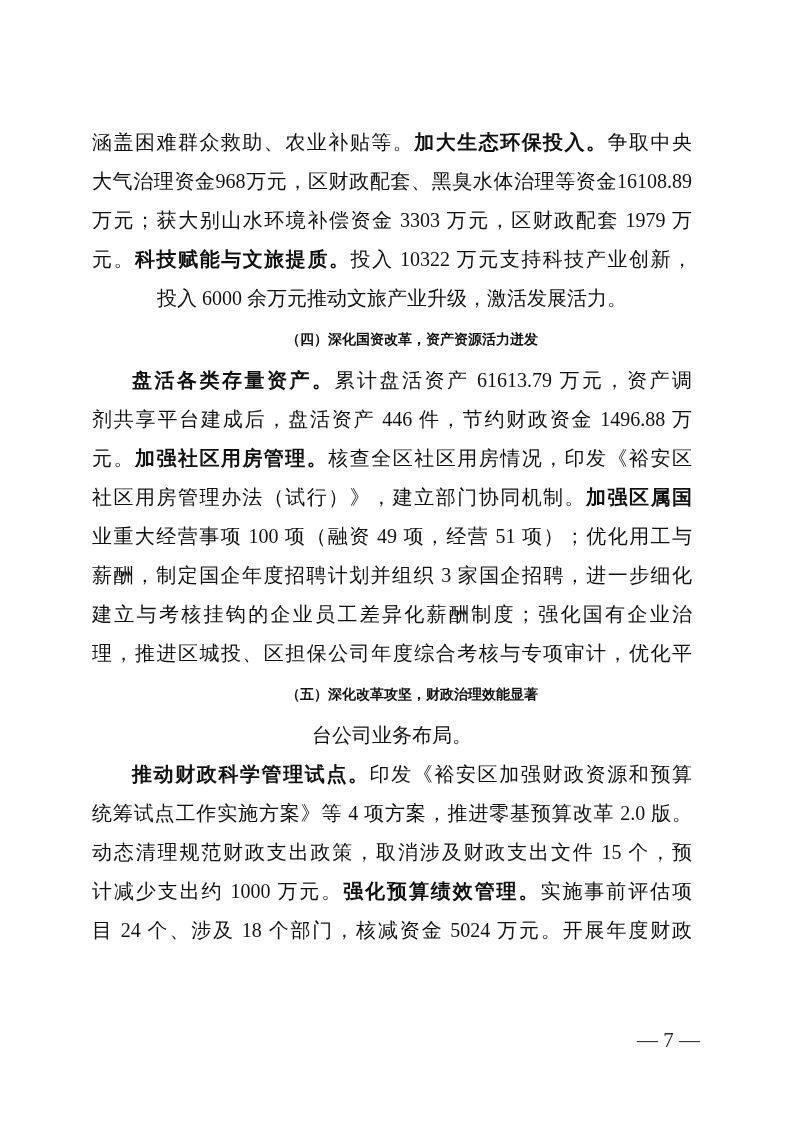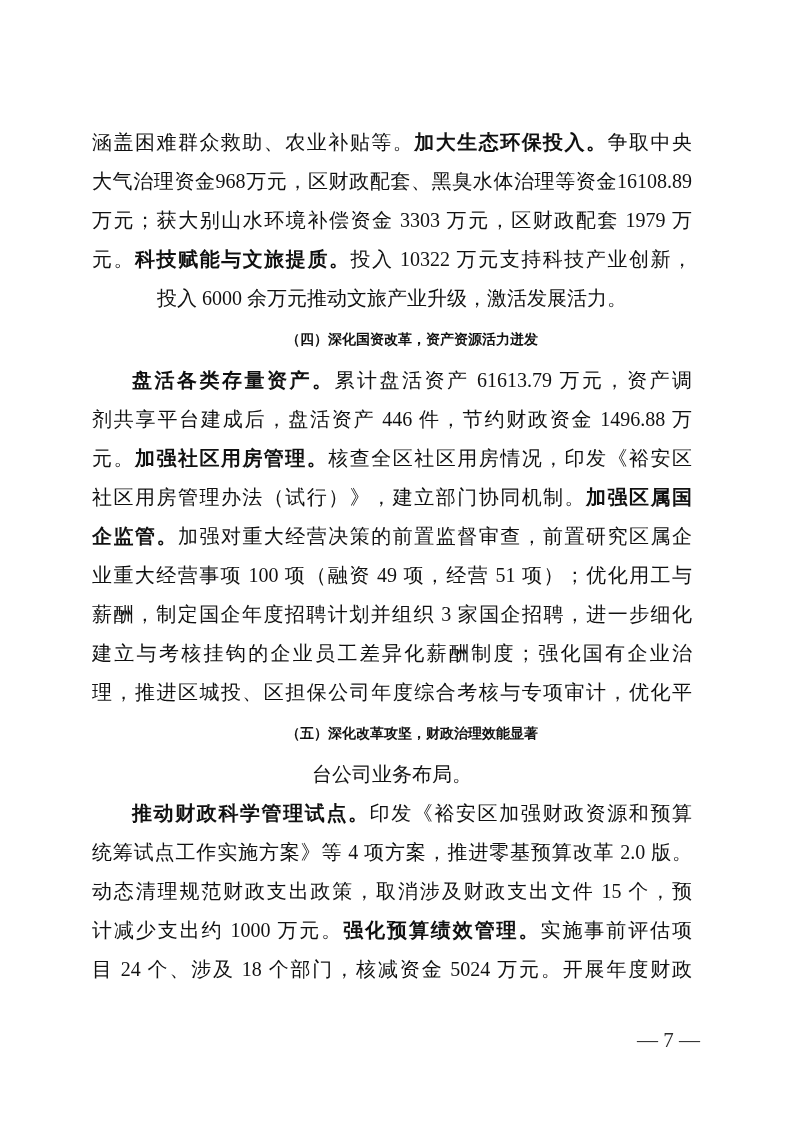--- a/index.html
+++ b/index.html
@@ -69,21 +69,20 @@
       <div class="line justify"><span class="run">涵盖困难群众救助、农业补贴等。</span><span class="run b">加大生态环保投入。</span><span class="run">争取中央</span></div>
       <div class="line justify"><span class="run">大气治理资金968万元，区财政配套、黑臭水体治理等资金16108.89</span></div>
       <div class="line justify"><span class="run">万元；获大别山水环境补偿资金 3303 万元，区财政配套 1979 万</span></div>
       <div class="line justify"><span class="run">元。</span><span class="run b">科技赋能与文旅提质。</span><span class="run">投入 10322 万元支持科技产业创新，</span></div>
       <div class="line"><span class="run">投入 6000 余万元推动文旅产业升级，激活发展活力。</span></div>
       <div class="line heading indent"><span class="run b">（四）深化国资改革，资产资源活力迸发</span></div>
       <div class="line justify indent"><span class="run b">盘活各类存量资产。</span><span class="run">累计盘活资产 61613.79 万元，资产调</span></div>
       <div class="line justify"><span class="run">剂共享平台建成后，盘活资产 446 件，节约财政资金 1496.88 万</span></div>
       <div class="line justify"><span class="run">元。</span><span class="run b">加强社区用房管理。</span><span class="run">核查全区社区用房情况，印发《裕安区</span></div>
       <div class="line justify"><span class="run">社区用房管理办法（试行）》，建立部门协同机制。</span><span class="run b">加强区属国</span></div>
-      <div class="line justify"><span class="run b">企监管。</span><span class="run">加强对重大经营决策的前置监督审查，前置研究区属企</span></div>
       <div class="line justify"><span class="run">业重大经营事项 100 项（融资 49 项，经营 51 项）；优化用工与</span></div>
       <div class="line justify"><span class="run">薪酬，制定国企年度招聘计划并组织 3 家国企招聘，进一步细化</span></div>
       <div class="line justify"><span class="run">建立与考核挂钩的企业员工差异化薪酬制度；强化国有企业治</span></div>
       <div class="line justify"><span class="run">理，推进区城投、区担保公司年度综合考核与专项审计，优化平</span></div>
       <div class="line heading indent"><span class="run b">（五）深化改革攻坚，财政治理效能显著</span></div>
       <div class="line"><span class="run">台公司业务布局。</span></div>
       <div class="line justify indent"><span class="run b">推动财政科学管理试点。</span><span class="run">印发《裕安区加强财政资源和预算</span></div>
       <div class="line justify"><span class="run">统筹试点工作实施方案》等 4 项方案，推进零基预算改革 2.0 版。</span></div>
       <div class="line justify"><span class="run">动态清理规范财政支出政策，取消涉及财政支出文件 15 个，预</span></div>
       <div class="line justify"><span class="run">计减少支出约 1000 万元。</span><span class="run b">强化预算绩效管理。</span><span class="run">实施事前评估项</span></div>

